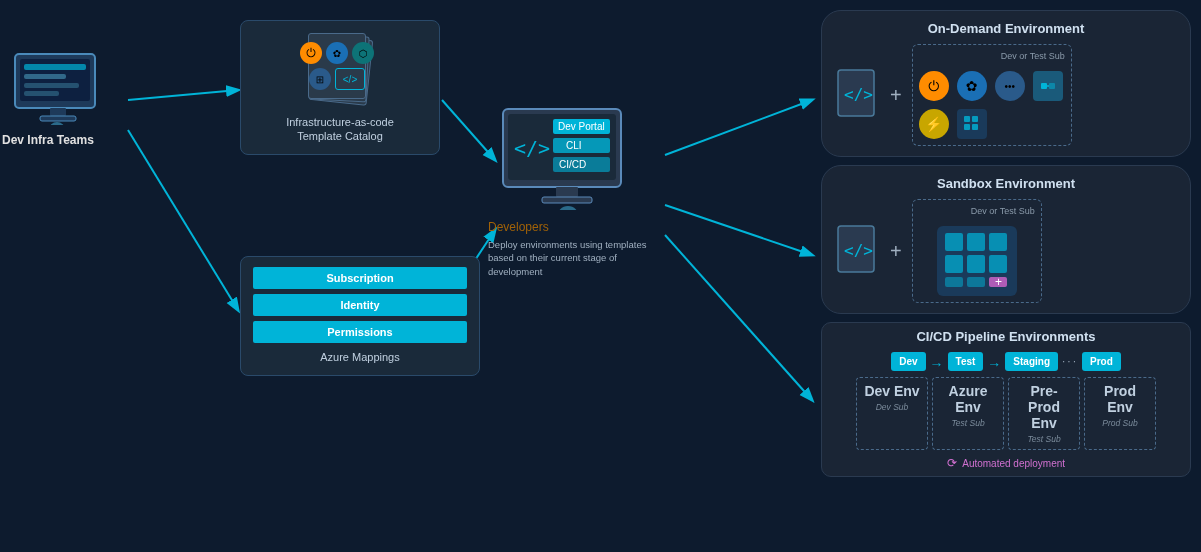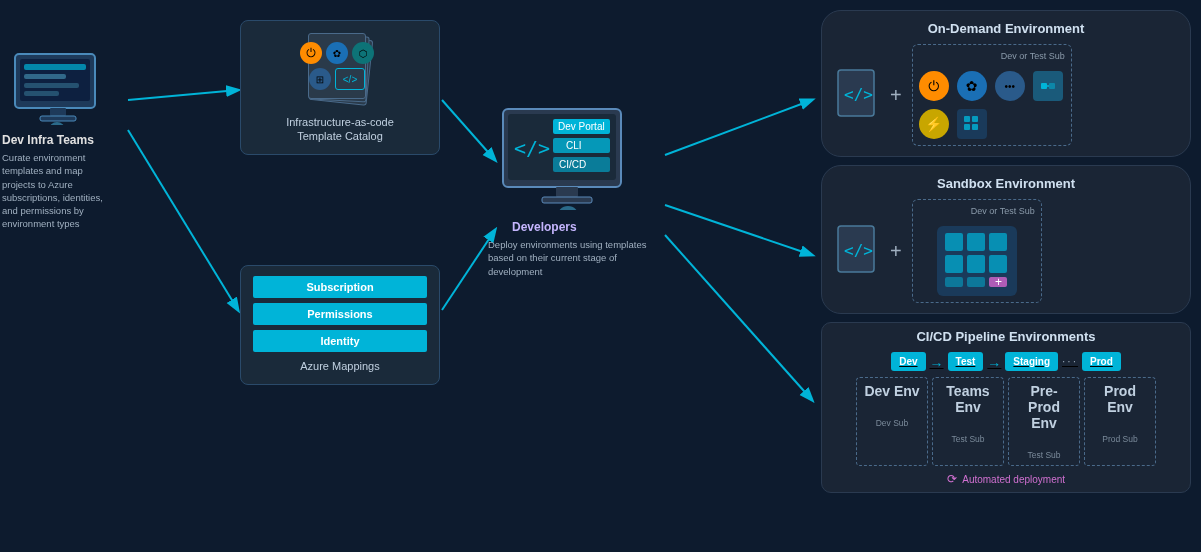--- a/index.html
+++ b/index.html
@@ -56,22 +56,22 @@
     }
     .iac-label {
       font-size: 11px;
       color: #c0d0e0;
       line-height: 1.3;
     }
 
     .azure-box {
       position: absolute;
       left: 240px;
-      top: 265px;
-      width: 200px;
+      top: 256px;
+      width: 240px;
       background: #1a2a3a;
       border: 1.5px solid #2a4a6a;
       border-radius: 8px;
       padding: 10px 12px 12px 12px;
       text-align: center;
     }
     .azure-row {
       background: #00b4d8;
       color: #fff;
       font-size: 11px;
@@ -90,26 +90,25 @@
 
     
     .developers {
       position: absolute;
       left: 490px;
       top: 120px;
       width: 160px;
       text-align: center;
     }
     .developers-label {
-      font-weight: 700;
+      font-weight: 400;
       font-size: 12px;
-      color: #c4b5fd;
+      color: #a16207;
       text-align: left;
       margin-top: 6px;
-      margin-left: 24px;
     }
     .developers-desc {
       font-size: 9.5px;
       color: #a0b0c0;
       text-align: left;
       line-height: 1.4;
       margin-top: 4px;
     }
 
     
@@ -190,21 +189,20 @@
       font-weight: 600;
       margin-bottom: 8px;
       text-align: center;
     }
     .cicd-top-row {
       display: flex;
       align-items: center;
       gap: 4px;
       margin-bottom: 6px;
       justify-content: center;
-      text-decoration: underline;
     }
     .cicd-stage {
       background: #00b4d8;
       color: #fff;
       font-size: 10px;
       font-weight: 600;
       padding: 4px 8px;
       border-radius: 3px;
     }
     .cicd-arrow {
@@ -229,21 +227,22 @@
       width: 72px;
     }
     .cicd-env-name {
       font-size: 14px;
       color: #c0d0e0;
       font-weight: 600;
     }
     .cicd-env-sub {
       font-size: 8.5px;
       color: #7a8a9a;
-      margin-top: 19px;
+      margin-top: 3px;
+      font-style: italic;
     }
     .auto-deploy {
       text-align: center;
       margin-top: 6px;
       font-size: 10px;
       color: #d070d0;
     }
     .auto-deploy-icon {
       font-size: 12px;
       margin-right: 3px;
@@ -318,21 +317,20 @@
       <rect x="14" y="33" width="55" height="5" rx="2" fill="#4a9abA" opacity="0.4"></rect>
       <rect x="14" y="41" width="35" height="5" rx="2" fill="#4a9abA" opacity="0.4"></rect>
 
       <rect x="40" y="58" width="16" height="8" rx="1" fill="#1e3a5a"></rect>
       <rect x="30" y="66" width="36" height="5" rx="2" fill="#1e3a5a" stroke="#4a8aba" stroke-width="1"></rect>
 
       <circle cx="47" cy="80" r="8" fill="#2a6a8a"></circle>
       <ellipse cx="47" cy="96" rx="14" ry="8" fill="#2a6a8a"></ellipse>
     </svg>
     <div class="dev-infra-label">Dev Infra Teams</div>
-    <div class="dev-infra-desc">Curate environment templates and map projects to Azure subscriptions, identities, and permissions by environment types</div>
   </div>
 
   <div class="iac-box">
     <div class="pages-stack">
       <div class="page"></div>
       <div class="page"></div>
       <div class="page" style="display:flex; flex-direction:column; align-items:center; justify-content:center; padding:4px;">
 
         <div style="display:flex; gap:4px; justify-content:center; margin-bottom:4px;">
           <div class="icon-circle ic-orange" style="width:22px;height:22px;font-size:12px;">⏻</div>
@@ -345,22 +343,22 @@
         </div>
       </div>
     </div>
     <div class="iac-label">
       <span>Infrastructure-as-code</span><br><span>Template Catalog</span>
     </div>
   </div>
 
   <div class="azure-box">
     <div class="azure-row">Subscription</div>
+    <div class="azure-row">Identity</div>
     <div class="azure-row">Permissions</div>
-    <div class="azure-row">Identity</div>
     <div class="azure-label">Azure Mappings</div>
   </div>
 
   <div class="developers" style="left:488px; top:105px;">
     
     <svg width="140" height="105" viewBox="0 0 140 105">
       <rect x="5" y="4" width="118" height="78" rx="5" fill="#2a3a50" stroke="#5a8aba" stroke-width="2"></rect>
       <rect x="10" y="9" width="108" height="66" rx="3" fill="#1a2a3a"></rect>
 
       <text x="16" y="50" font-size="20" fill="#00b4d8" font-family="monospace">&lt;/&gt;</text>
@@ -457,21 +455,21 @@
         <div class="cicd-stage">Staging</div>
         <div class="cicd-dots">···</div>
         <div class="cicd-stage">Prod</div>
       </div>
       <div class="cicd-bottom-row">
         <div class="cicd-env-box">
           <div class="cicd-env-name">Dev Env</div>
           <div class="cicd-env-sub">Dev Sub</div>
         </div>
         <div class="cicd-env-box">
-          <div class="cicd-env-name">Teams Env</div>
+          <div class="cicd-env-name">Azure Env</div>
           <div class="cicd-env-sub">Test Sub</div>
         </div>
         <div class="cicd-env-box">
           <div class="cicd-env-name">Pre-Prod Env</div>
           <div class="cicd-env-sub">Test Sub</div>
         </div>
         <div class="cicd-env-box">
           <div class="cicd-env-name">Prod Env</div>
           <div class="cicd-env-sub">Prod Sub</div>
         </div>

